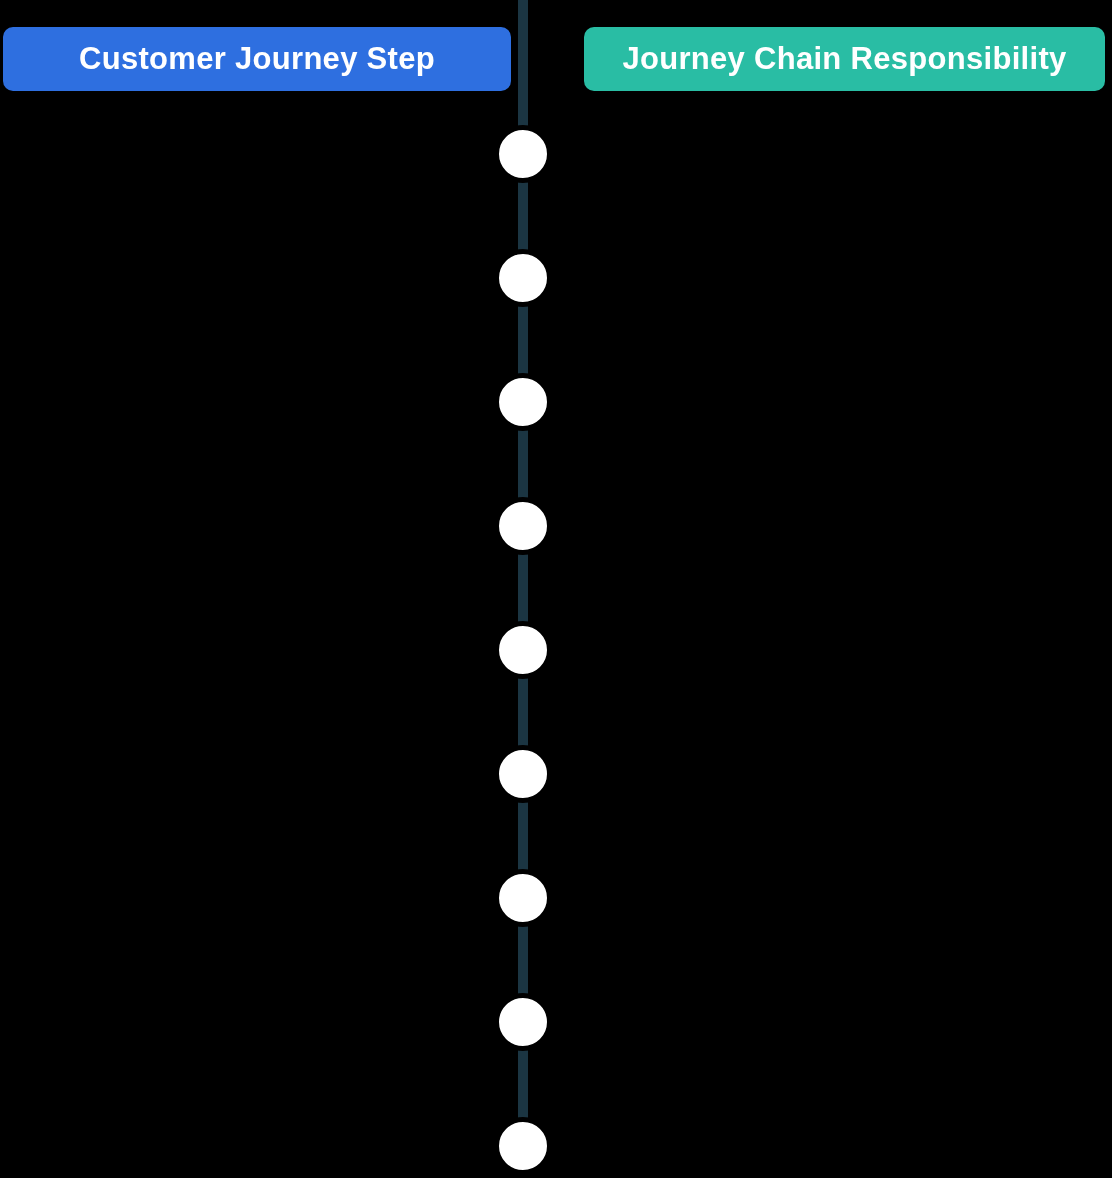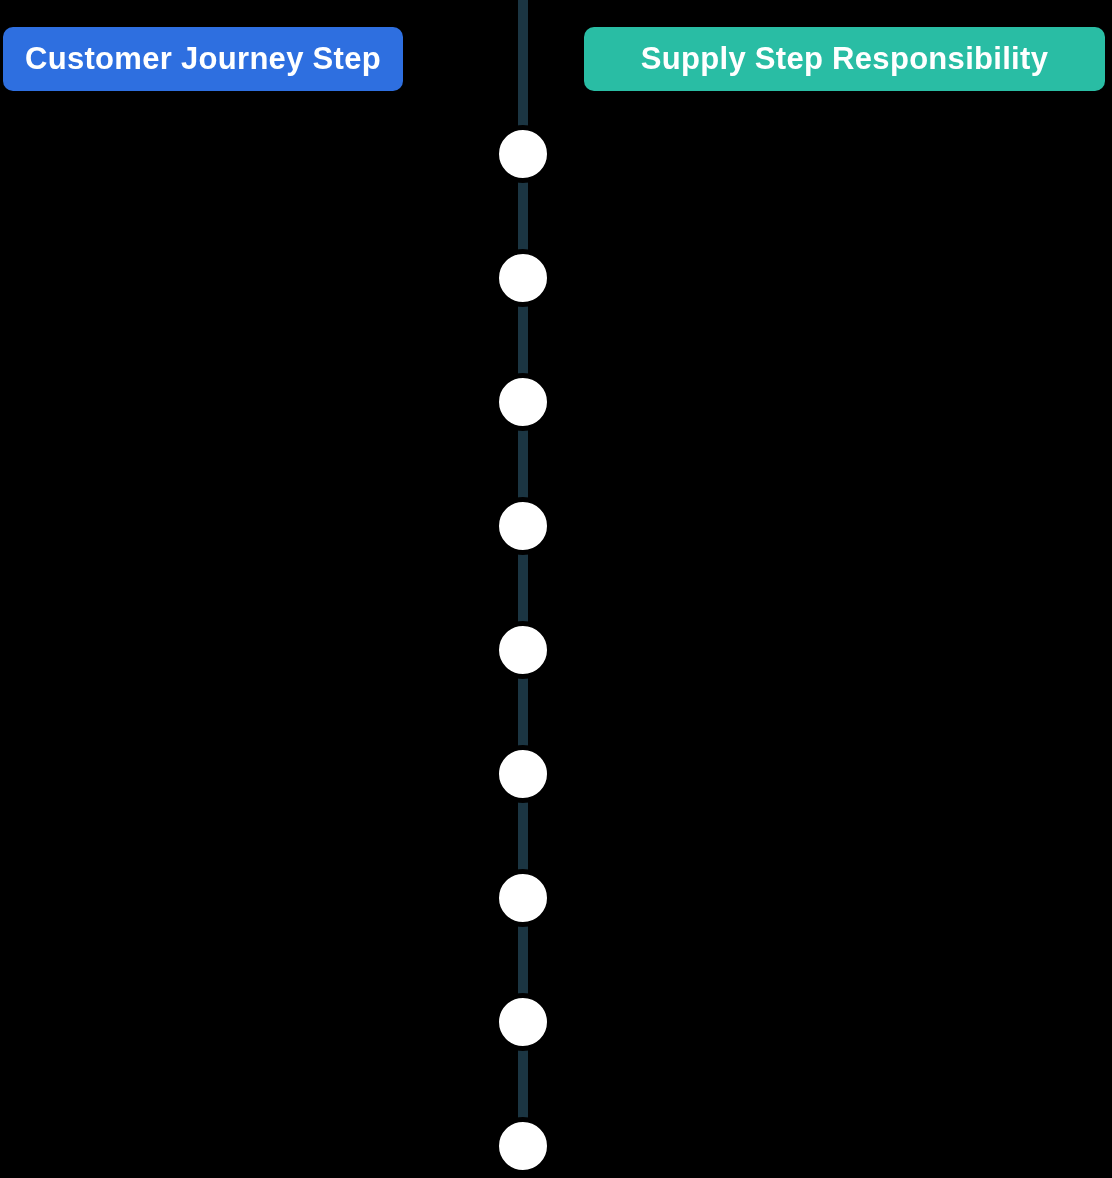--- a/index.html
+++ b/index.html
@@ -31,21 +31,21 @@
     justify-content: center;
     color: #ffffff;
     font-size: 31px;
     font-weight: 700;
     letter-spacing: 0.3px;
     white-space: nowrap;
     box-sizing: border-box;
   }
   .badge-blue {
     left: 3px;
-    width: 400px;
+    width: 508px;
     background: var(--blue, #2E6FE0);
   }
   .badge-teal {
     left: 584px;
     width: 521px;
     background: var(--teal, #29BDA4);
   }
   .timeline-line {
     position: absolute;
     left: 518px;
@@ -68,21 +68,21 @@
 </head>
 <body>
 
 <div class="canvas">
 
   <div class="badge badge-blue">
     <span>Customer Journey Step</span>
   </div>
 
   <div class="badge badge-teal">
-    <span>Supply Step Responsibility</span>
+    <span>Journey Chain Responsibility</span>
   </div>
 
   <div class="timeline-line"></div>
 
   <div class="timeline-nodes">
       <div class="node" style="top: 125px;"></div>
       <div class="node" style="top: 249px;"></div>
       <div class="node" style="top: 373px;"></div>
       <div class="node" style="top: 497px;"></div>
       <div class="node" style="top: 621px;"></div>

